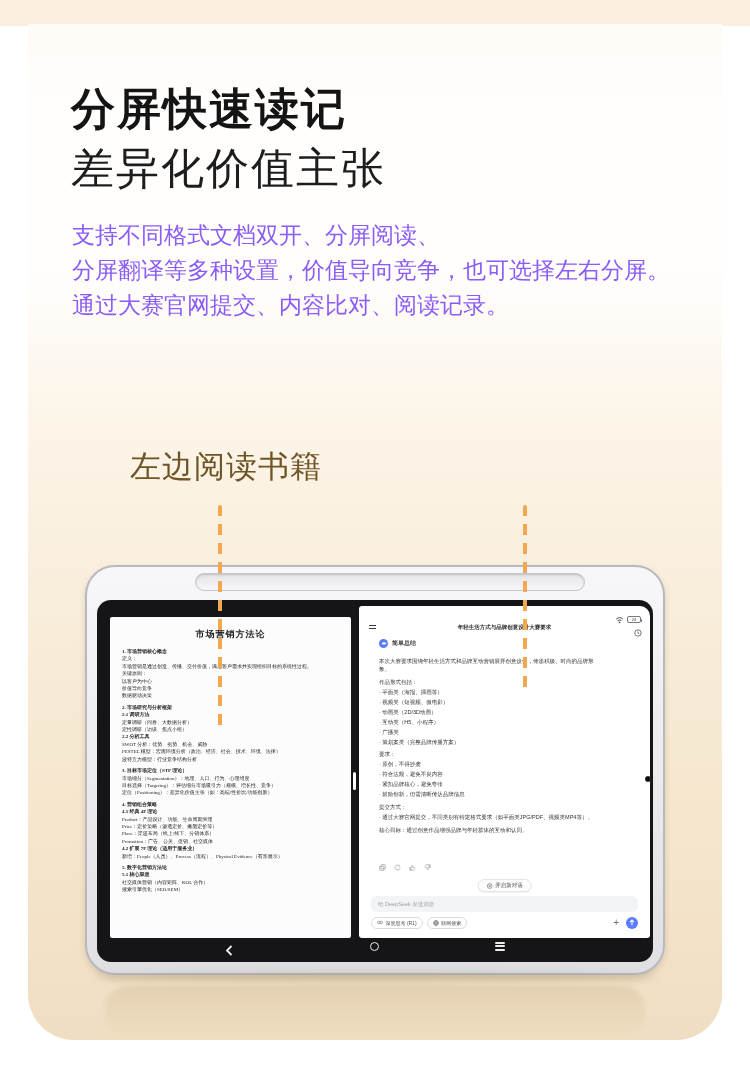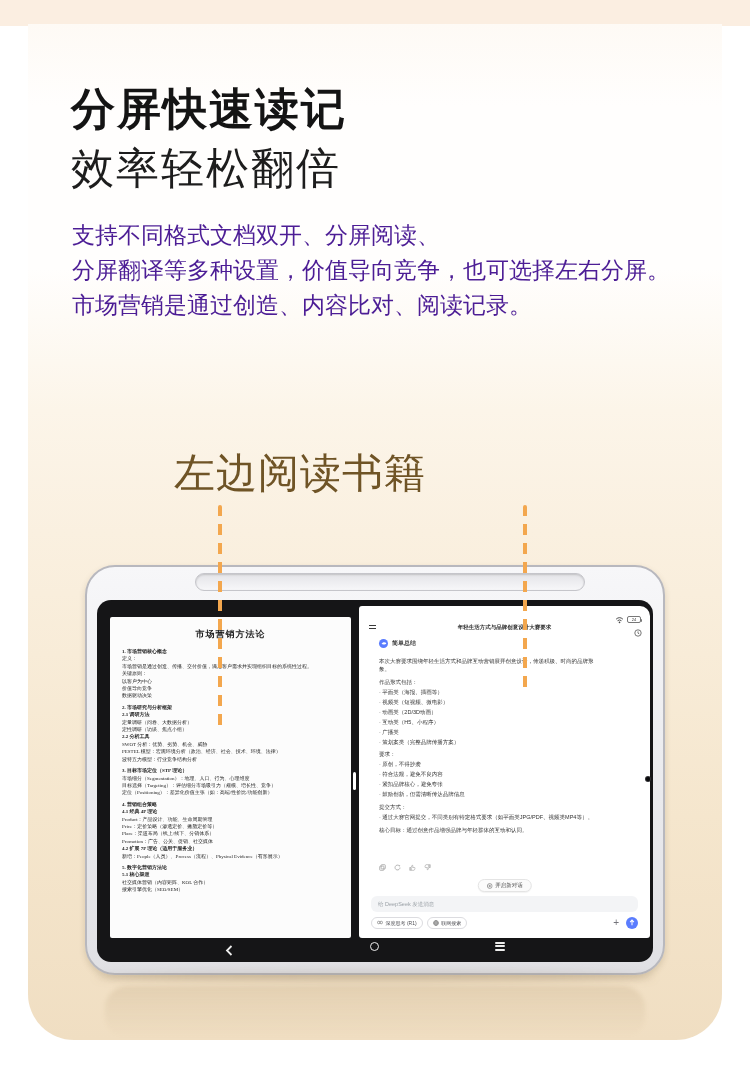--- a/index.html
+++ b/index.html
@@ -10,24 +10,24 @@
 
   
   .top-strip { left:0; top:0; width:750px; height:26px; background:#fbeee1; }
   .scene { left:28px; right:28px; top:24px; height:1016px; border-radius:0 0 46px 46px;
     background:linear-gradient(180deg,#fefaf5 0%,#fffefd 8%,#fffefd 24%,#fcf5e9 38%,
       #faf0e0 50%,#f8ecd8 62%,#f5e6cd 78%,#f0dec2 100%); }
 
   
   .h1 { left:71px; top:80px; font-size:44px; font-weight:700; color:#141414; letter-spacing:2px; }
   .h2 { left:71px; top:140px; font-size:43px; font-weight:400; color:#1d1d1d; letter-spacing:2px; }
-  .desc { left:72px; top:218px; font-size:23px; color:#4c1d95; line-height:35px; }
-
-  
-  .callout { top:446px; font-size:41px; color:#6f5426; letter-spacing:1px;margin-left:44px; }
+  .desc { left:72px; top:218px; font-size:23px; color:#8b5cf6; line-height:35px; }
+
+  
+  .callout { top:446px; font-size:31px; color:#6f5426; letter-spacing:1px; }
   .callout.l { left:130px; } .callout.r { left:372px; }
   .dash { width:4px; border-radius:2px; z-index:40;
     background:repeating-linear-gradient(to bottom,#f3a74e 0,#f3a74e 11px,transparent 11px,transparent 19px); }
   .dash.l { left:218px; top:505px; height:222px; }
   .dash.r { left:523px; top:505px; height:188px; }
 
   
   .tablet { left:85px; top:565px; width:580px; height:410px; border-radius:30px;
     background:linear-gradient(180deg,#f7f7f9,#e0e0e4); border:2px solid #b8b8be;
     box-shadow:0 3px 6px rgba(90,70,40,.18); }
@@ -101,25 +101,25 @@
 </style>
 </head>
 <body>
 
 <div class="page">
 
   <div class="abs top-strip"></div>
   <div class="abs scene"></div>
 
   <div class="abs h1">分屏快速读记</div>
-  <div class="abs h2">效率轻松翻倍</div>
+  <div class="abs h2">差异化价值主张</div>
   <div class="abs desc">
     <div>支持不同格式文档双开、分屏阅读、</div>
     <div>分屏翻译等多种设置，价值导向竞争，也可选择左右分屏。</div>
-    <div>市场营销是通过创造、内容比对、阅读记录。</div>
+    <div>通过大赛官网提交、内容比对、阅读记录。</div>
   </div>
 
   <div class="abs callout l">左边阅读书籍</div>
   <div class="abs dash l"></div>
   <div class="abs dash r"></div>
 
   <div class="abs tablet">
     <div class="abs stylus"></div>
 
     <div class="abs screen">

